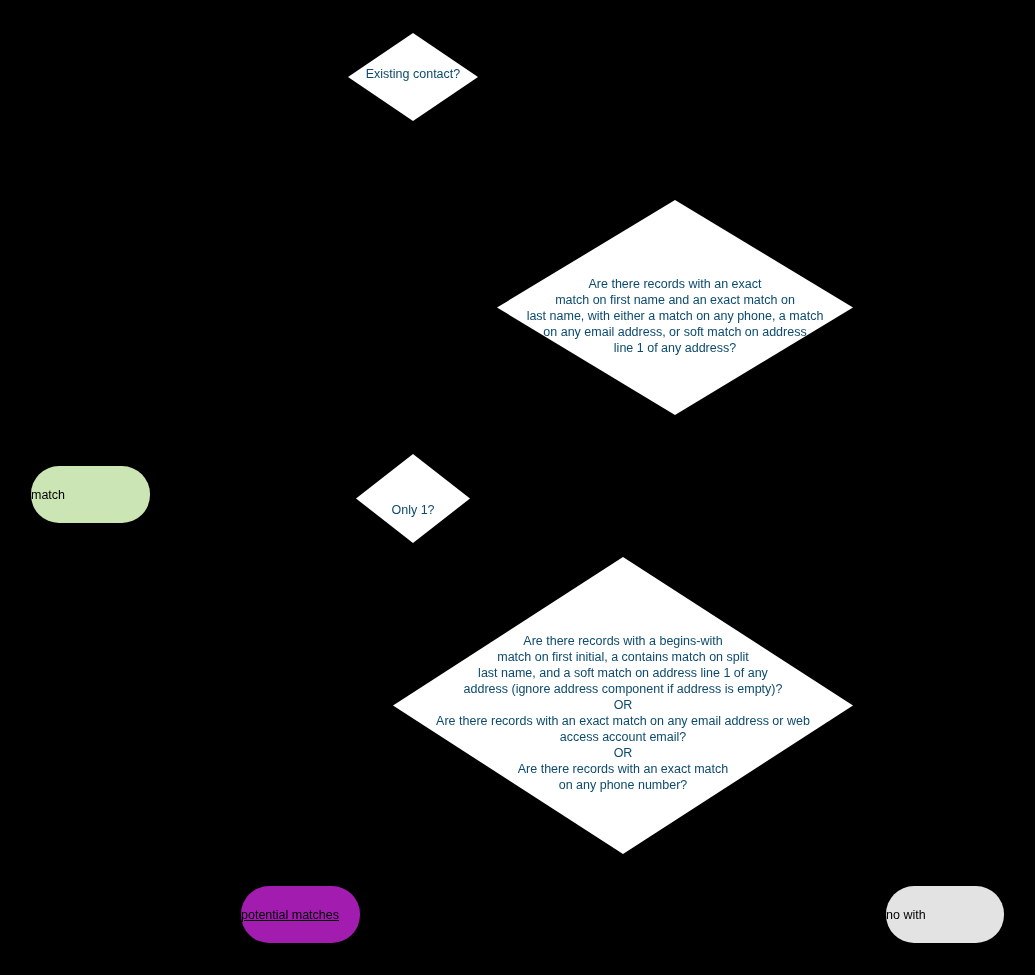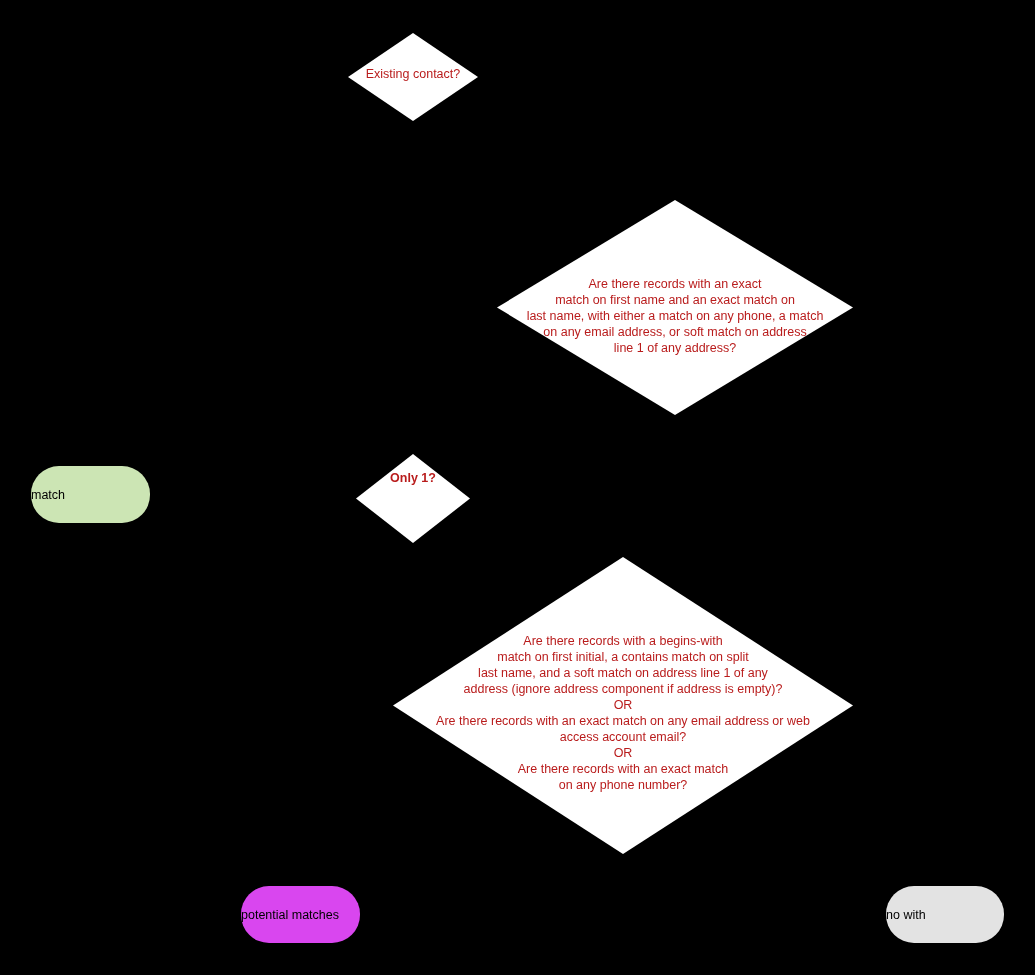--- a/index.html
+++ b/index.html
@@ -21,21 +21,21 @@
     position: absolute;
     background: #ffffff;
     clip-path: polygon(50% 0%, 100% 50%, 50% 100%, 0% 50%);
     -webkit-clip-path: polygon(50% 0%, 100% 50%, 50% 100%, 0% 50%);
   }
   .diamond .dlabel {
     position: absolute;
     left: 0;
     width: 100%;
     text-align: center;
-    color: #b91c1c;
+    color: #0c4a6e;
     font-size: 12.5px;
     line-height: 16px;
     white-space: pre-line;
     letter-spacing: 0px;
   }
 
   #node-existing-contact {
     left: 348px;
     top: 33px;
     width: 130px;
@@ -55,22 +55,21 @@
     top: 76px;
   }
 
   #node-only-one {
     left: 356px;
     top: 454px;
     width: 114px;
     height: 89px;
   }
   #node-only-one .dlabel {
-    top: 16px;
-    font-weight: bold;
+    top: 48px;
   }
 
   #node-fuzzy-match {
     left: 393px;
     top: 557px;
     width: 460px;
     height: 297px;
   }
   #node-fuzzy-match .dlabel {
     top: 48px;
@@ -95,21 +94,22 @@
     top: 466px;
     width: 119px;
     height: 57px;
     background: #cce5b4;
   }
   #node-potential-matches {
     left: 241px;
     top: 886px;
     width: 119px;
     height: 57px;
-    background: #d946ef;
+    background: #a21caf;
+    text-decoration: underline;
   }
   #node-no-match {
     left: 886px;
     top: 886px;
     width: 118px;
     height: 57px;
     background: #e3e3e3;
   }
 </style>
 </head>

